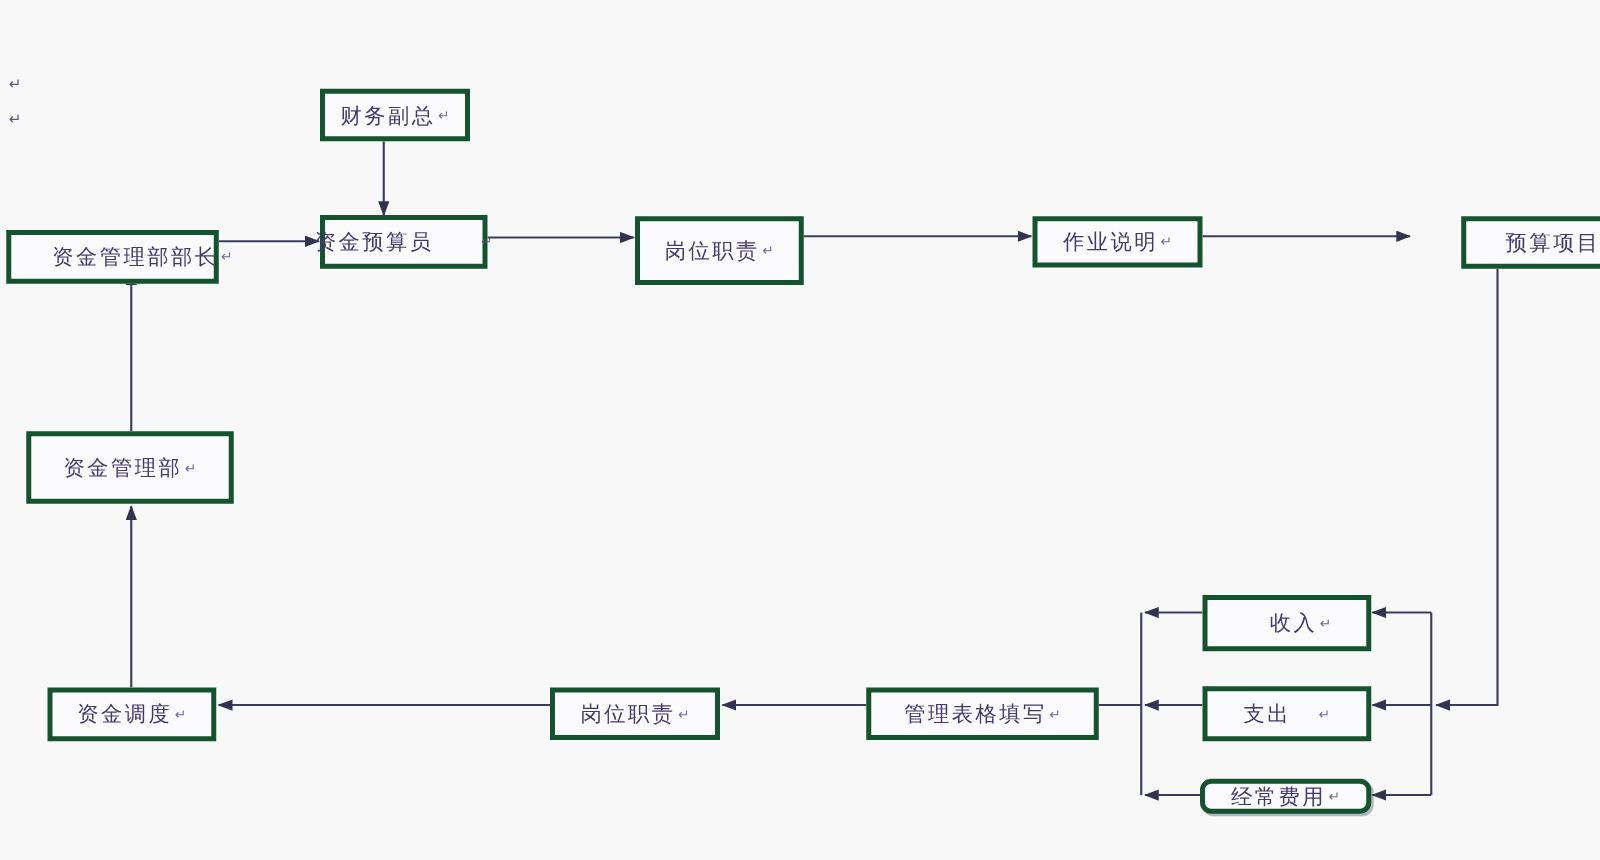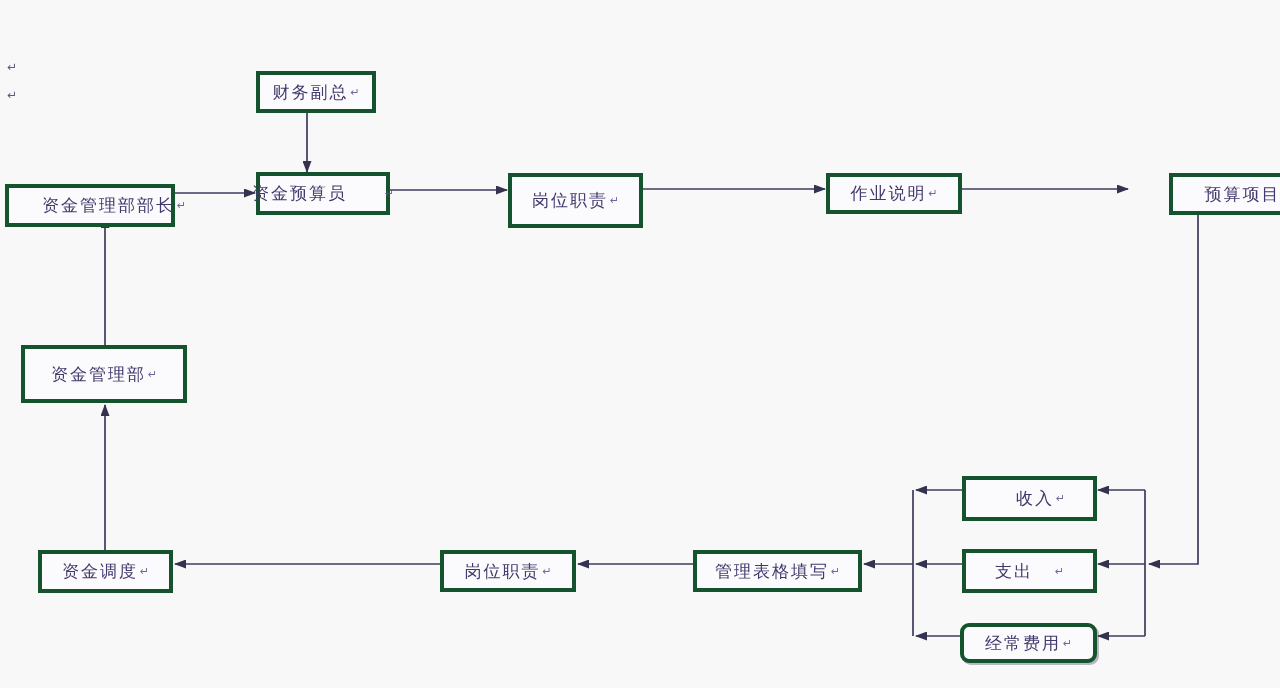--- a/index.html
+++ b/index.html
@@ -128,33 +128,33 @@
   <div class="node" style="left:38px;top:550px;width:135px;height:43px;">
     <span>资金调度</span>
       <span class="pmark">↵</span>
   </div>
 
   <div class="node" style="left:440px;top:550px;width:136px;height:42px;">
     <span>岗位职责</span>
       <span class="pmark">↵</span>
   </div>
 
-  <div class="node" style="left:693px;top:550px;width:169px;height:42px;">
+  <div class="node" style="left:693px;top:550px;width:186px;height:42px;">
     <span>管理表格填写</span>
       <span class="pmark">↵</span>
   </div>
 
   <div class="node" style="left:962px;top:476px;width:135px;height:45px;padding-left:22px;">
     <span>收入</span>
       <span class="pmark">↵</span>
   </div>
 
   <div class="node" style="left:962px;top:549px;width:135px;height:44px;gap:20px;">
     <span>支出</span>
       <span class="pmark">↵</span>
   </div>
 
-  <div class="node rounded" style="left:960px;top:623px;width:137px;height:40px;">
+  <div class="node rounded" style="left:960px;top:623px;width:137px;height:28px;">
     <span>经常费用</span>
       <span class="pmark">↵</span>
   </div>
 
 </div>
 
 </body></html>

